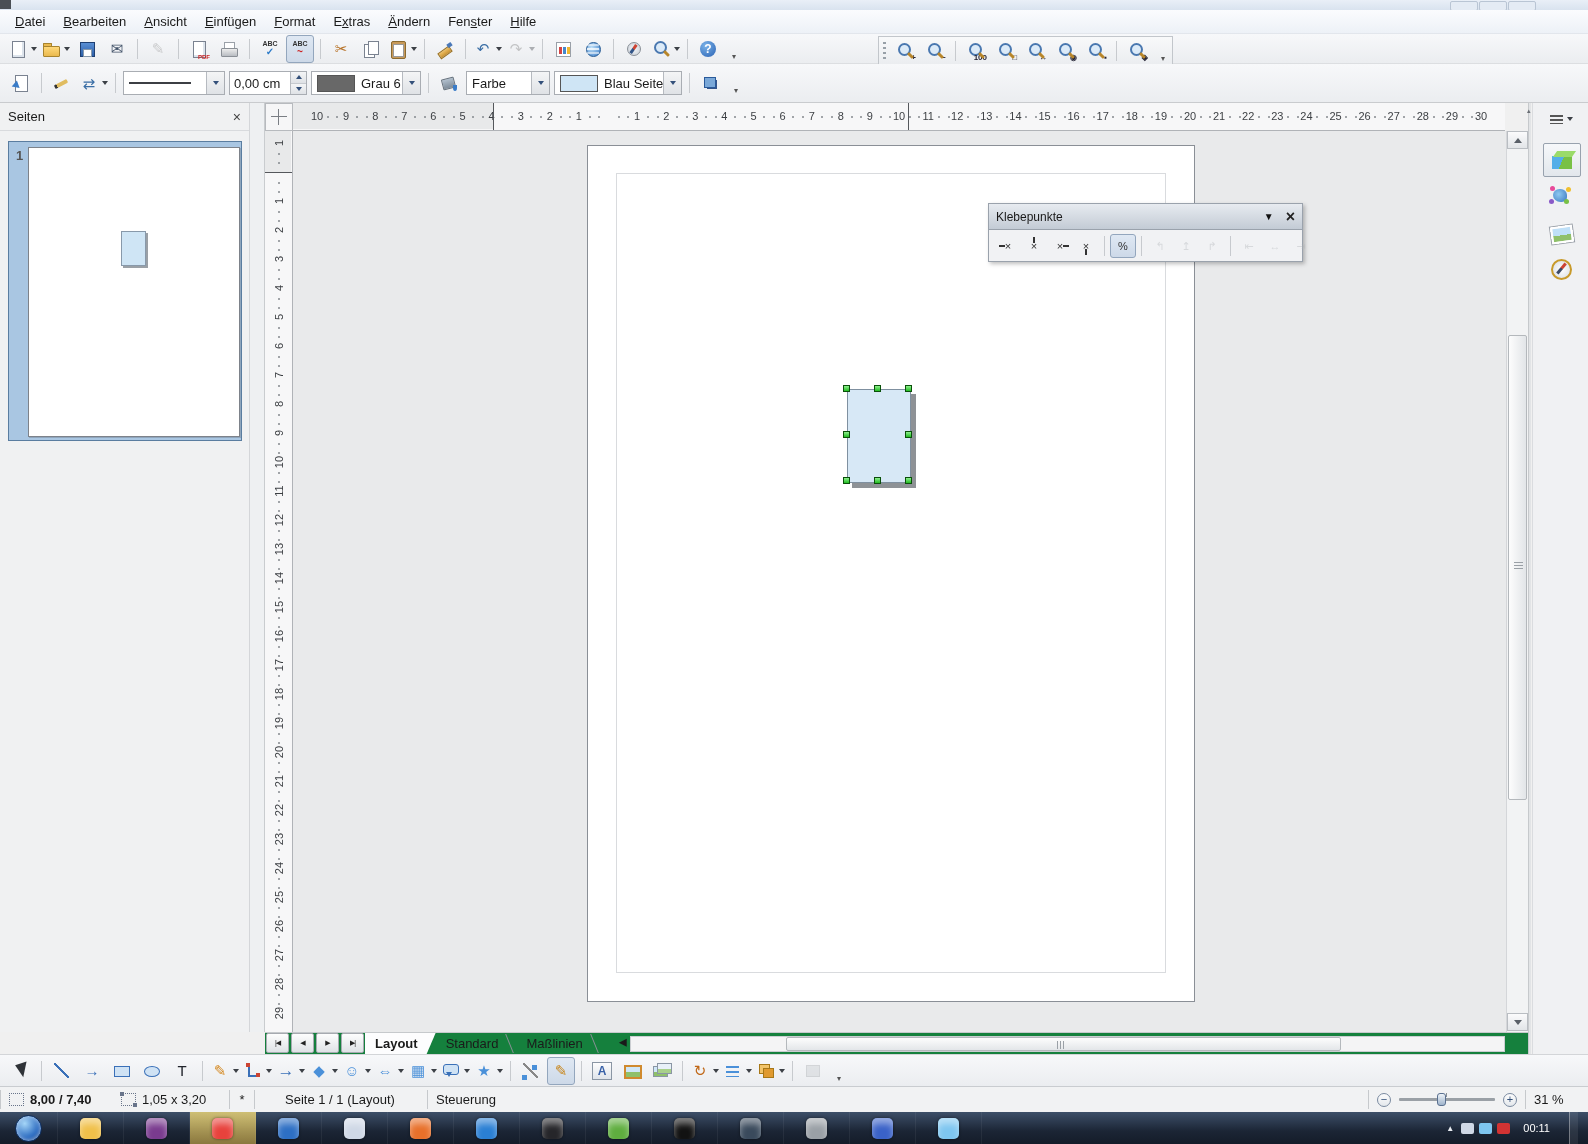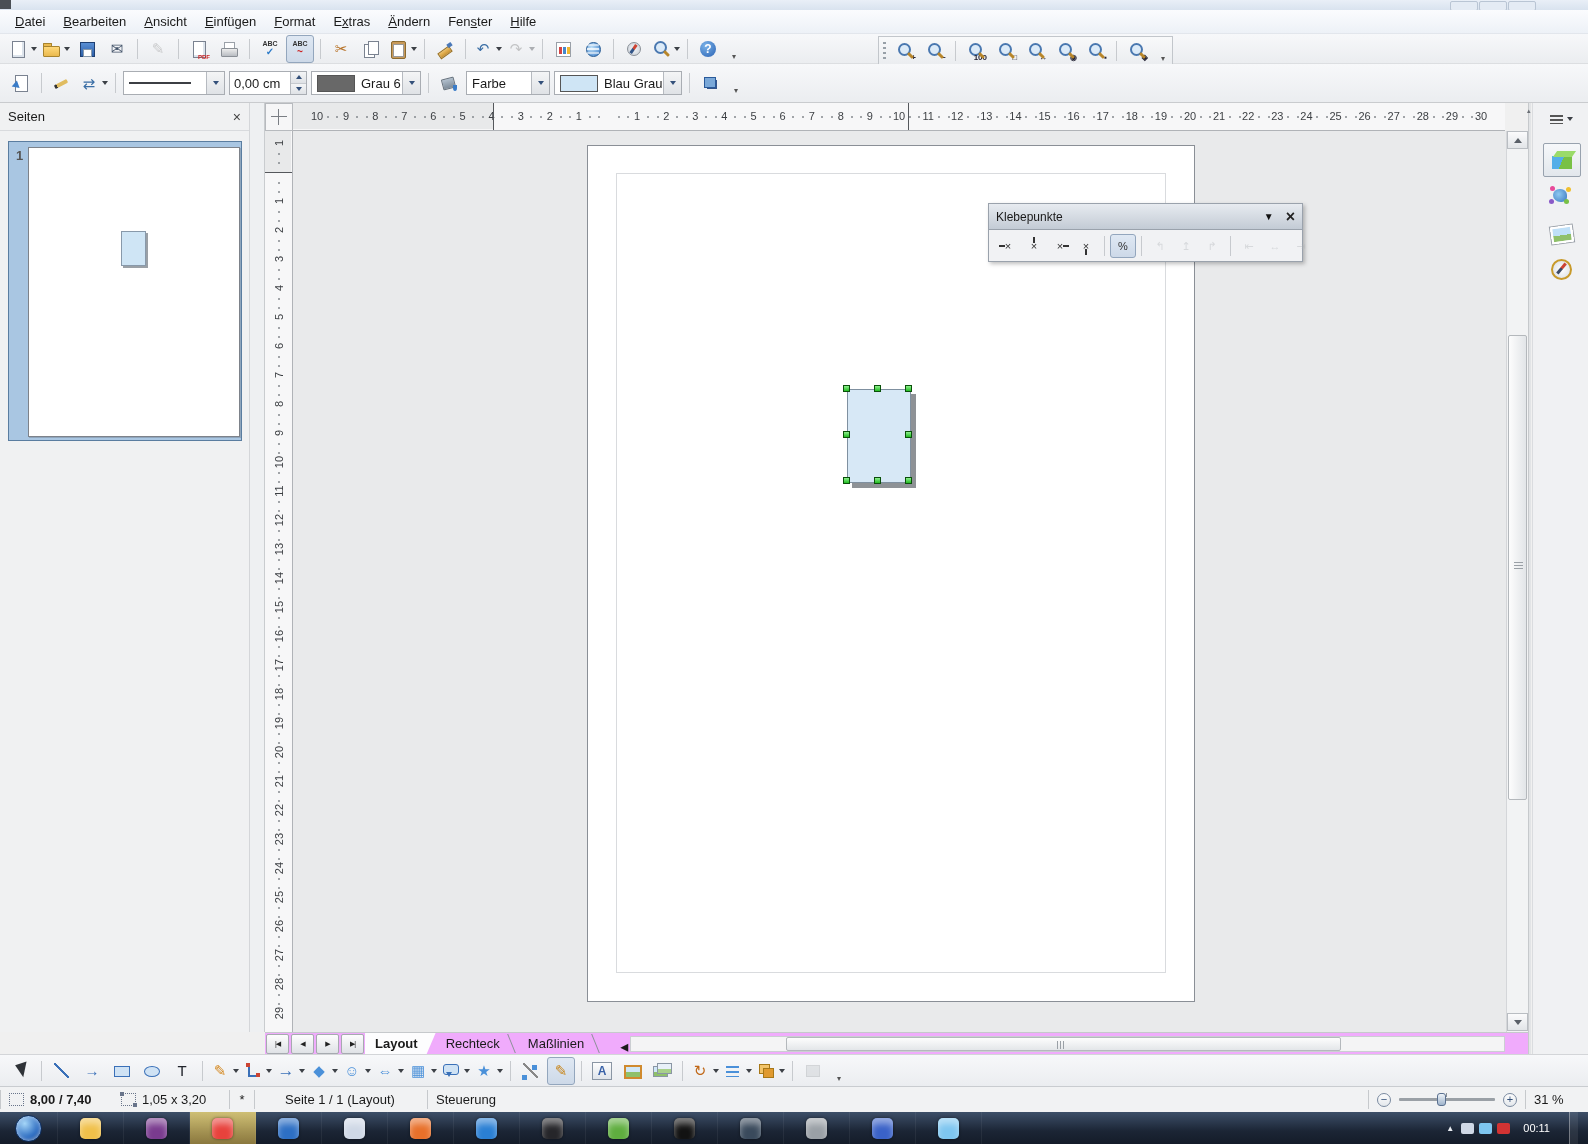--- a/index.html
+++ b/index.html
@@ -233,22 +233,22 @@
   .sb-stars::after{content:"";position:absolute;left:2px;top:2px;width:5px;height:5px;border-radius:50%;background:#e84a9a;
                    box-shadow:16px 1px 0 #f0c030,14px 13px 0 #78c146,-1px 13px 0 #8a5ac8;}
   .sb-photos::before{content:"";position:absolute;left:3px;top:5px;width:18px;height:13px;
                      background:linear-gradient(#bfe0f8 55%,#8fc06a 55%);border:2px solid #fff;
                      box-shadow:0 0 0 1px #9aa0a8;transform:rotate(-8deg);}
   .sb-nav::before{content:"";position:absolute;left:3px;top:2px;width:17px;height:17px;border-radius:50%;
                   background:radial-gradient(#ffffff,#d8dce2);border:2px solid #c89a2a;}
   .sb-nav::after{content:"";position:absolute;left:12px;top:5px;width:3px;height:13px;
                  background:linear-gradient(#cc4433 50%,#3c4a66 50%);transform:rotate(40deg);}
   
-  #tabrow{position:absolute;left:265px;top:1032px;width:1263px;height:22px;background:#f0abfc;
-          border-top:1px solid #c6c9cc;box-sizing:border-box;display:flex;align-items:flex-end;}
+  #tabrow{position:absolute;left:265px;top:1032px;width:1263px;height:22px;background:#15803d;
+          border-top:1px solid #c6c9cc;box-sizing:border-box;display:flex;align-items:flex-start;}
   .nav-btn{width:21px;height:18px;margin:0 1px;background:linear-gradient(#fdfdfd,#dfe2e6);
            border:1px solid #a6aab0;border-radius:2px;display:flex;align-items:center;justify-content:center;
            font-size:7px;color:#222;letter-spacing:-1px;}
   .tab{position:relative;height:21px;padding:3px 18px 0 10px;font-size:13px;box-sizing:border-box;white-space:nowrap;}
   .tab.active{background:#fdfdfe;font-weight:bold;
               clip-path:polygon(0 0,100% 0,calc(100% - 9px) 100%,0 100%);}
   .tab:not(.active)::after{content:"";position:absolute;right:6px;top:1px;bottom:1px;width:1px;
                            background:#8a9096;transform:skewX(22deg);}
   .tab-scroll-left{width:16px;height:16px;margin-left:14px;display:flex;align-items:center;justify-content:center;}
   #hscroll{position:absolute;left:365px;top:3px;width:875px;height:16px;background:#f4f4f5;
@@ -511,21 +511,21 @@
         <span class="ico ic-bucket"></span>
       </div>
     <div class="combo" style="width:84px;">
       <span class="lab">Farbe</span>
       <span class="ddbtn">
           <span class="tri-dn"></span>
         </span>
     </div>
     <div class="combo" style="width:128px;">
       <span class="swatch" style="background: rgb(207, 229, 245);"></span>
-      <span class="lab">Blau Grau</span>
+      <span class="lab">Blau Seite</span>
       <span class="ddbtn">
           <span class="tri-dn"></span>
         </span>
     </div>
     <span class="tb-sep"></span>
     <div class="tb-btn">
         <span class="ico ic-shadow"></span>
       </div>
     <span class="ovstrip">
         <span class="g">▾</span>
@@ -861,21 +861,21 @@
       <span class="sb-art sb-nav"></span>
     </div>
   </div>
 
   <div id="tabrow">
       <span class="nav-btn">|◀</span>
       <span class="nav-btn">◀</span>
       <span class="nav-btn">▶</span>
       <span class="nav-btn">▶|</span>
       <span class="tab active">Layout</span>
-      <span class="tab">Rechteck</span>
+      <span class="tab">Standard</span>
       <span class="tab">Maßlinien</span>
       <span class="tab-scroll-left">◂</span>
     <div id="hscroll">
       <div id="hthumb"></div>
     </div>
   </div>
 
   <div id="drawbar">
       <div class="tb-btn">
         <span class="ico i-cursor"></span>

